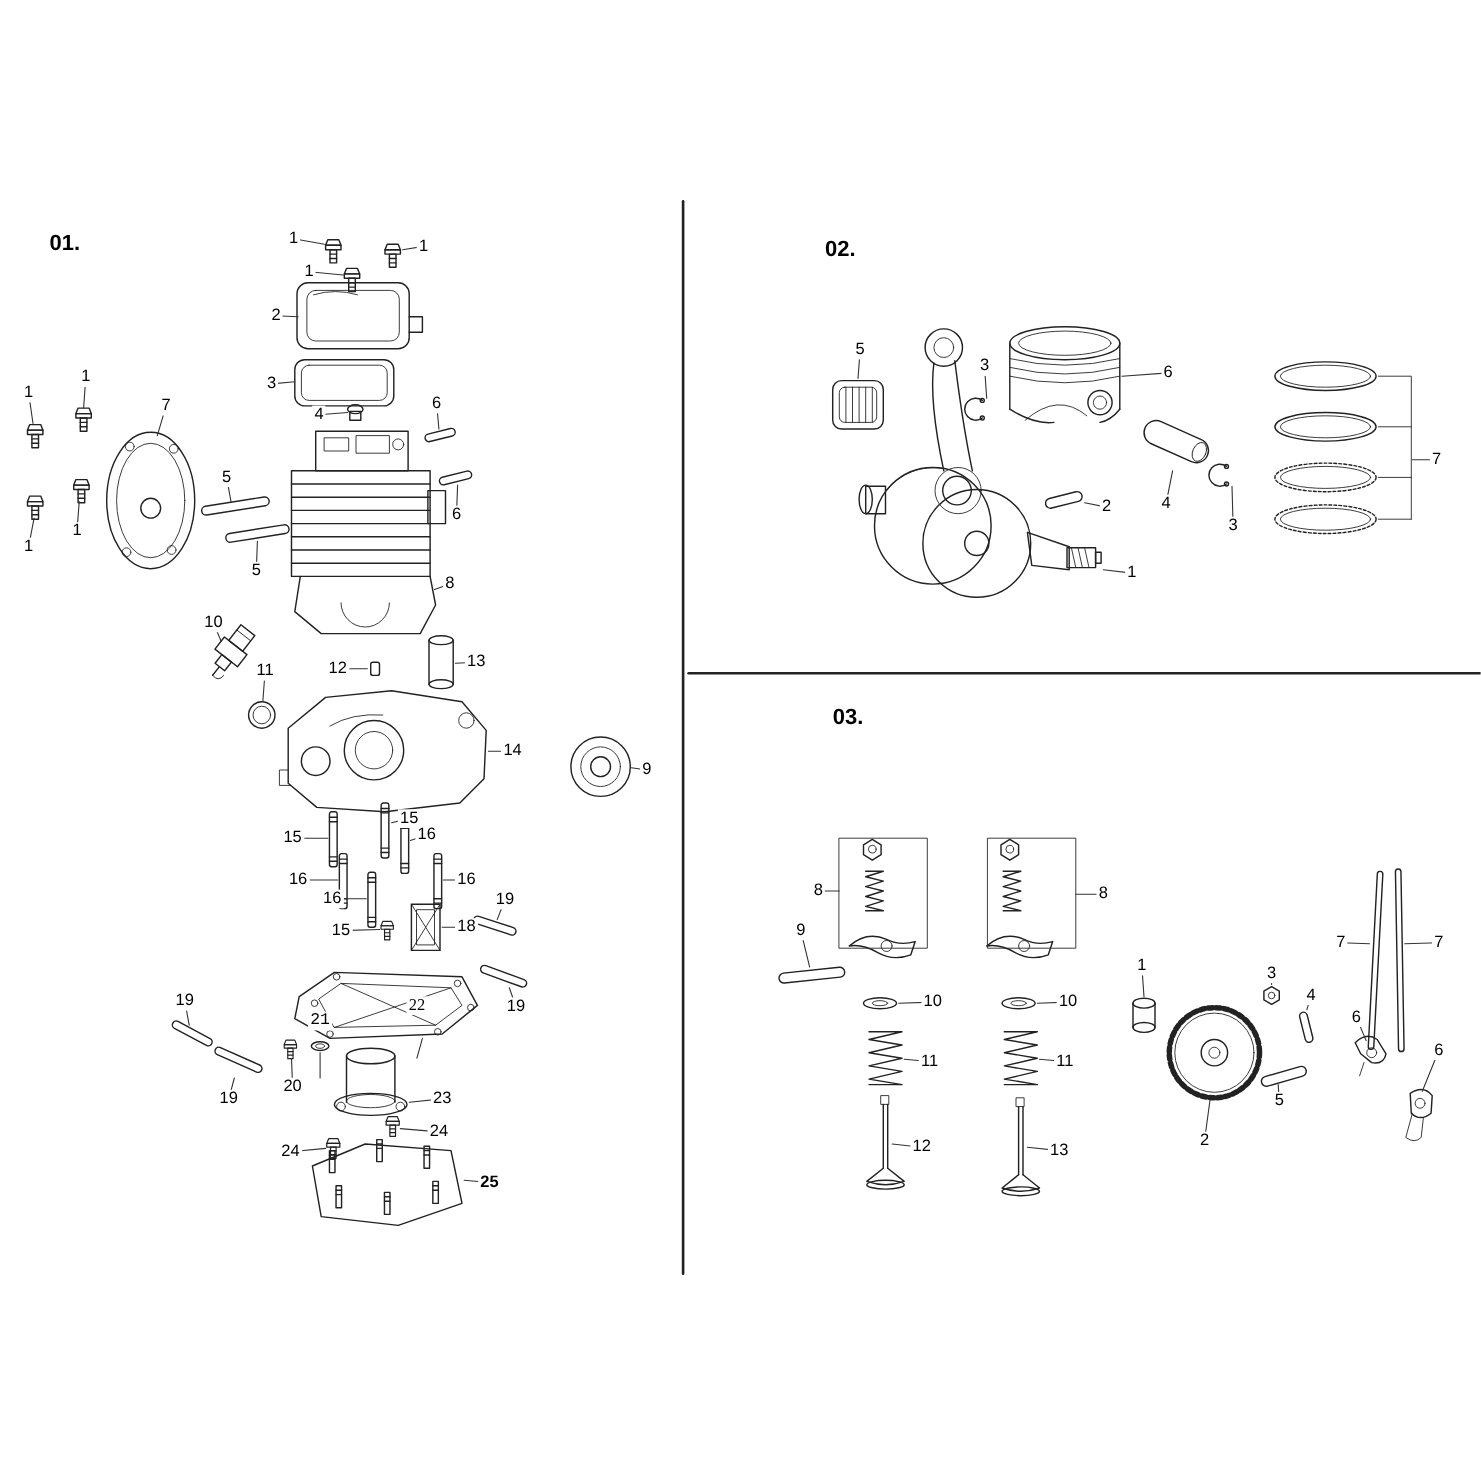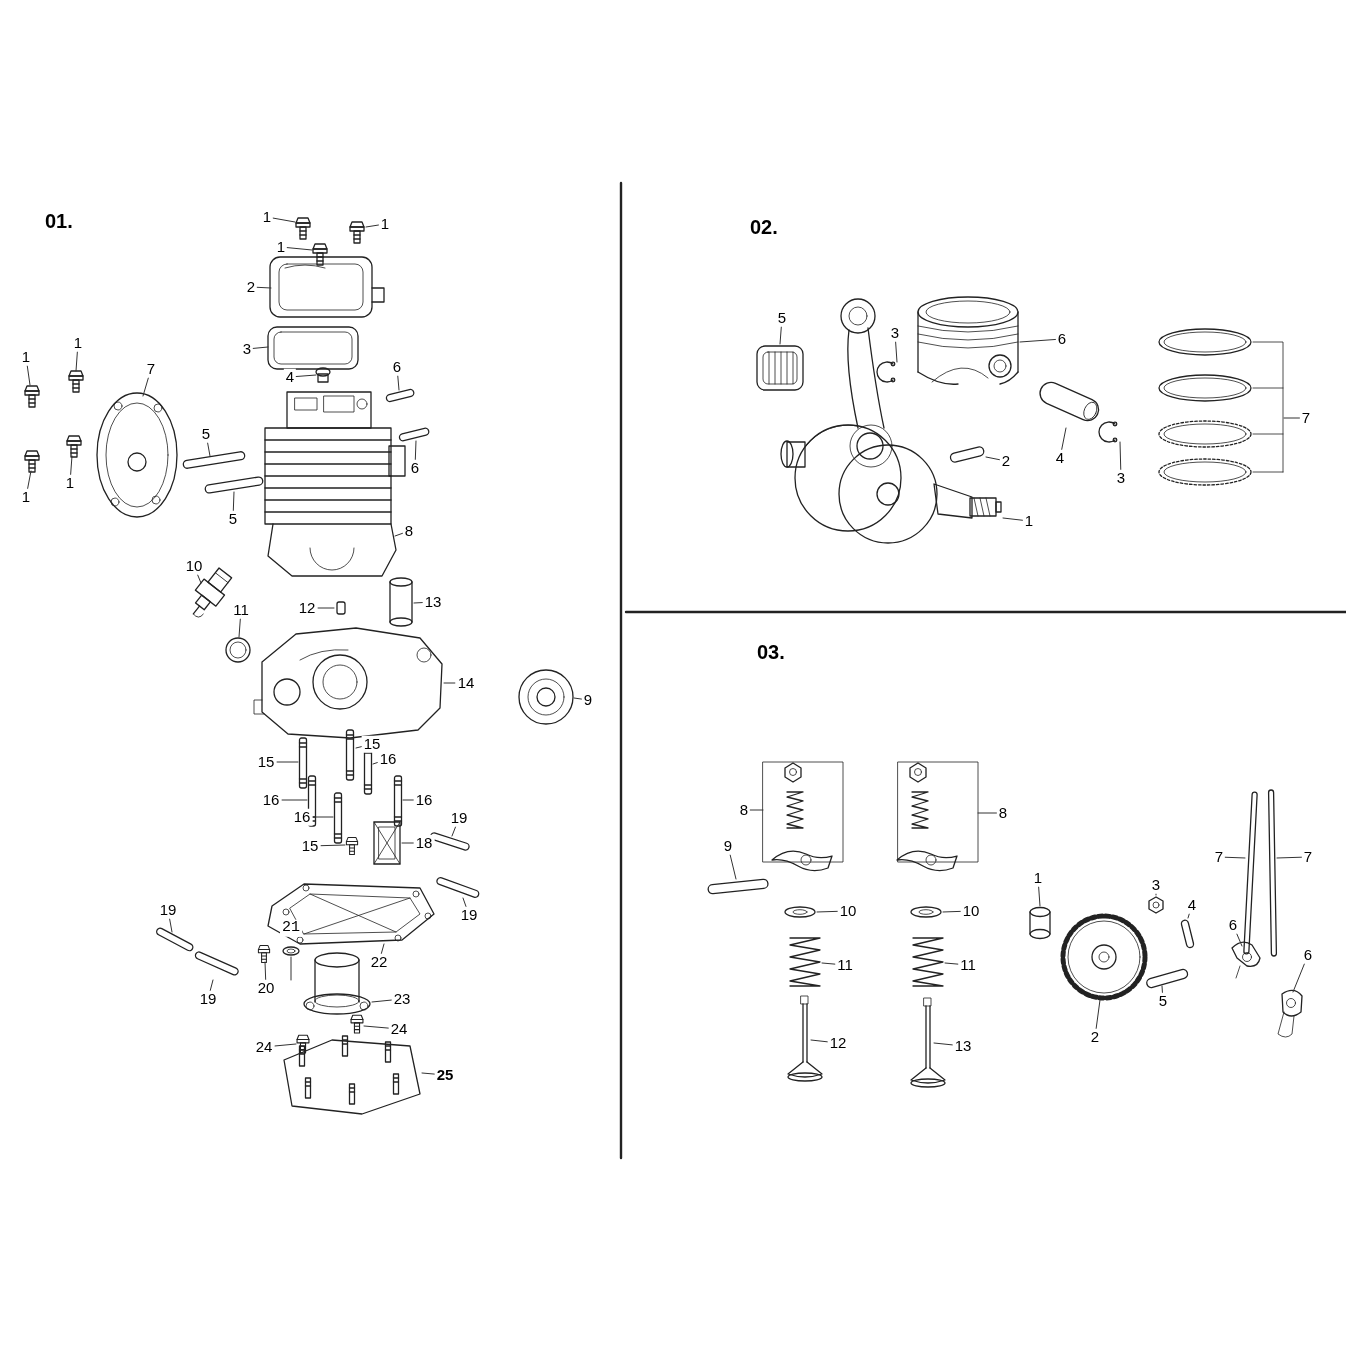--- a/index.html
+++ b/index.html
@@ -438,21 +438,21 @@
       <div class="callout" style="left: 302px; top: 817px;">16</div>
       <div class="callout" style="left: 424px; top: 800px;">16</div>
       <div class="callout" style="left: 310px; top: 846px;">15</div>
       <div class="callout" style="left: 424px; top: 843px;">18</div>
       <div class="callout" style="left: 459px; top: 818px;">19</div>
       <div class="callout" style="left: 469px; top: 915px;">19</div>
       <div class="callout" style="left: 168px; top: 910px;">19</div>
       <div class="callout" style="left: 208px; top: 999px;">19</div>
       <div class="callout" style="left: 266px; top: 988px;">20</div>
       <div class="callout" style="left: 291px; top: 928px; font-family: Liberation Mono, monospace;">21</div>
-      <div class="callout" style="left: 379px; top: 962px;">22</div>
+      <div class="callout" style="left: 379px; top: 914px; font-family: Liberation Serif, serif;">22</div>
       <div class="callout" style="left: 402px; top: 999px; text-align: center;">23</div>
       <div class="callout" style="left: 399px; top: 1029px;">24</div>
       <div class="callout" style="left: 264px; top: 1047px;">24</div>
       <div class="callout" style="left: 445px; top: 1075px; font-weight: bold;">25</div>
       <div class="callout" style="left: 782px; top: 318px;">5</div>
       <div class="callout" style="left: 895px; top: 333px;">3</div>
       <div class="callout" style="left: 1062px; top: 339px;">6</div>
       <div class="callout" style="left: 1060px; top: 458px;">4</div>
       <div class="callout" style="left: 1006px; top: 461px;">2</div>
       <div class="callout" style="left: 1121px; top: 478px;">3</div>

